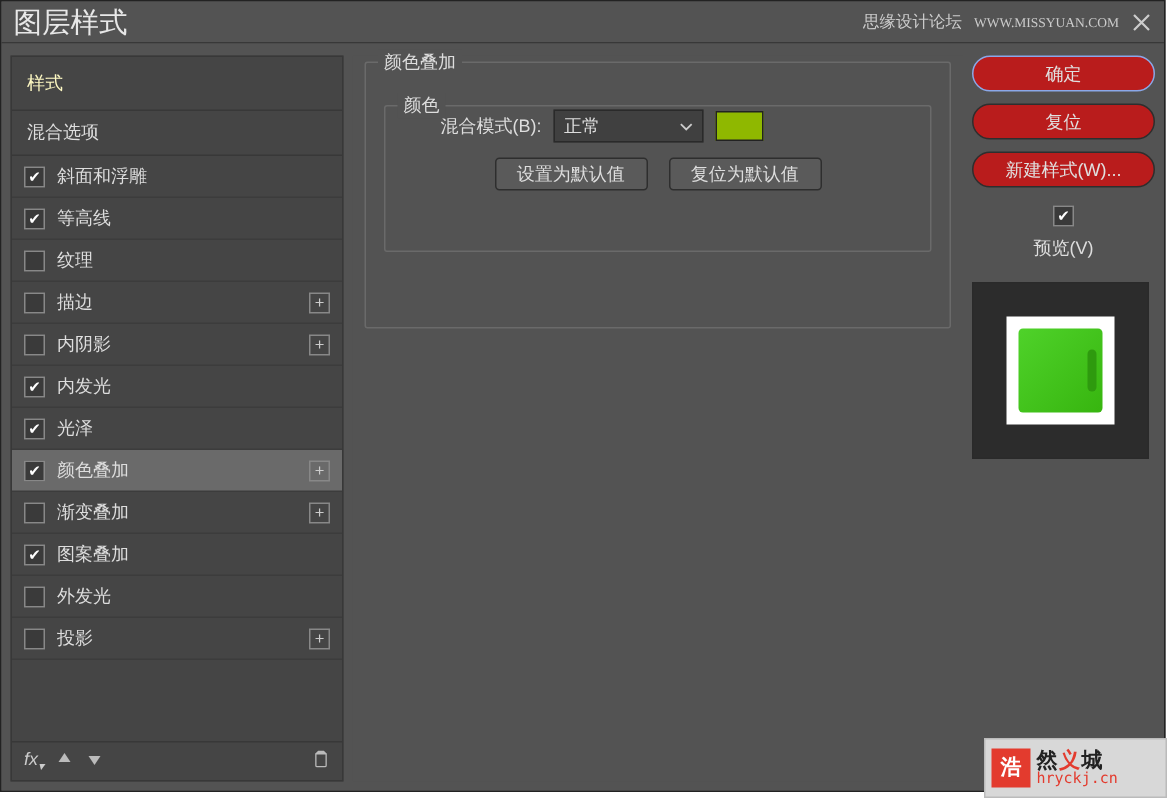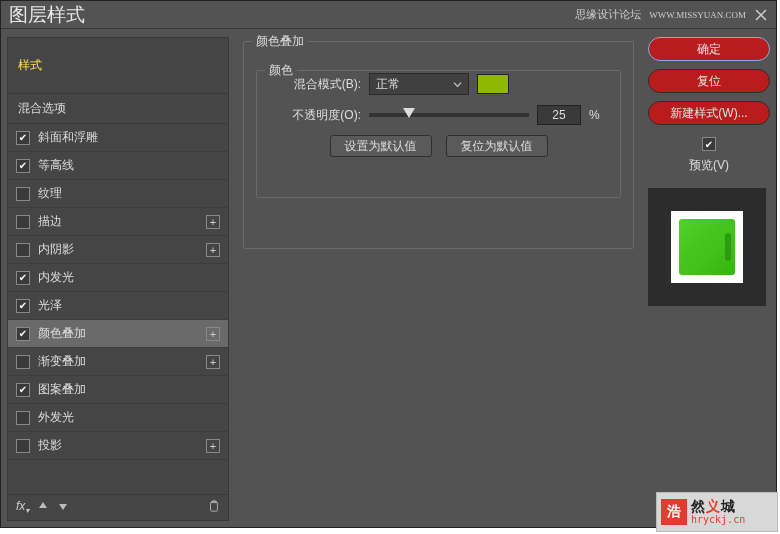--- a/index.html
+++ b/index.html
@@ -7,21 +7,21 @@
 .window { width:777px; height:528px; border:1px solid #222; background:#535353; position:relative; }
 .titlebar { height:28px; background:#535353; display:flex; align-items:center; justify-content:space-between; padding:0 8px; border-bottom:1px solid #383838; }
 .titlebar-left { font-size:19px; color:#e8e8e8; }
 .titlebar-right { display:flex; align-items:center; gap:8px; }
 .titlebar-text { font-size:11px; color:#ccc; }
 .close-x { width:14px; height:14px; cursor:pointer; }
 .close-x svg { width:14px; height:14px; }
 .content { display:flex; height:calc(100% - 28px); background:#535353; padding:8px 6px 6px 6px; gap:6px; }
 
 .sidebar { width:222px; background:#454545; display:flex; flex-direction:column; border:1px solid #383838; }
-.sb-head { font-size:12px; color:#fde047; padding:19px 10px; background:#454545; }
+.sb-head { font-size:12px; color:#fef9c3; padding:9px 10px; background:#454545; }
 .sb-sub { font-size:12px; color:#ddd; padding:6px 10px; background:#454545; border-top:1px solid #383838; border-bottom:1px solid #383838; }
 .sb-list { flex:1; overflow:auto; }
 .sb-item { display:flex; align-items:center; padding:5px 8px; font-size:12px; color:#ddd; cursor:pointer; position:relative; border-bottom:1px solid #3c3c3c; }
 .sb-item.indent { }
 .sb-item.selected { background:#6a6a6a; }
 .sb-check { width:14px; height:14px; margin-right:8px; border:1px solid #888; background:#3a3a3a; display:flex; align-items:center; justify-content:center; font-size:10px; color:#e0e0e0; }
 .sb-check.checked::after { content:"✔"; font-size:10px; color:#fff; }
 .sb-check.empty { background:#3a3a3a; }
 .sb-plus { position:absolute; right:8px; width:14px; height:14px; border:1px solid #888; display:flex; align-items:center; justify-content:center; font-size:11px; color:#ccc; }
 .sb-footer { height:26px; border-top:1px solid #383838; display:flex; align-items:center; padding:0 8px; gap:8px; color:#ccc; font-size:12px; }
@@ -168,28 +168,20 @@
           <div class="row">
             <div class="row-label">混合模式(B):</div>
             <div class="select">
               <span>正常</span>
               <svg viewBox="0 0 10 10">
                   <path d="M1 3 L5 7 L9 3" stroke="#ccc" stroke-width="1.3" fill="none"></path>
                 </svg>
             </div>
             <div class="swatch" style="background:#8fb800;border:1px solid #222;"></div>
           </div>
-          <div class="row">
-            <div class="row-label">不透明度(O):</div>
-            <div class="slider-track">
-              <div class="slider-thumb" id="opacity-thumb" style="left: 34px;"></div>
-            </div>
-            <input class="num-input" value="25" style="">
-            <span class="pct">%</span>
-          </div>
           <div class="btnrow">
             <div class="pill-btn">设置为默认值</div>
             <div class="pill-btn">复位为默认值</div>
           </div>
         </div>
       </div>
     </div>
 
     <div class="rightcol">
       <div class="rbtn primary">确定</div>

